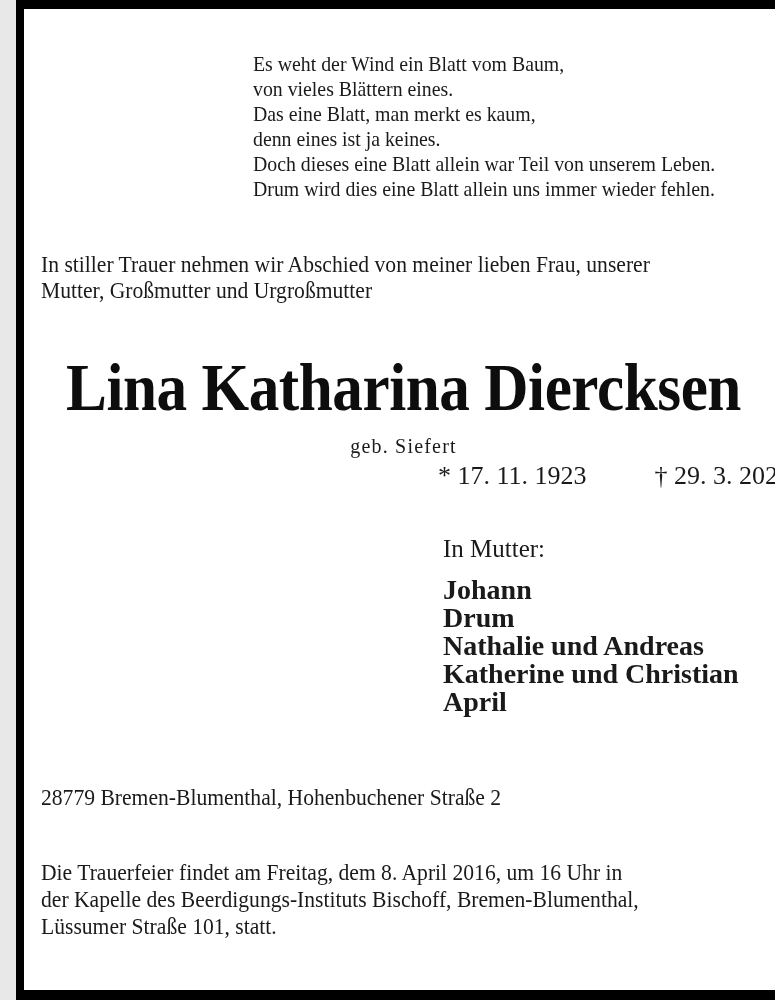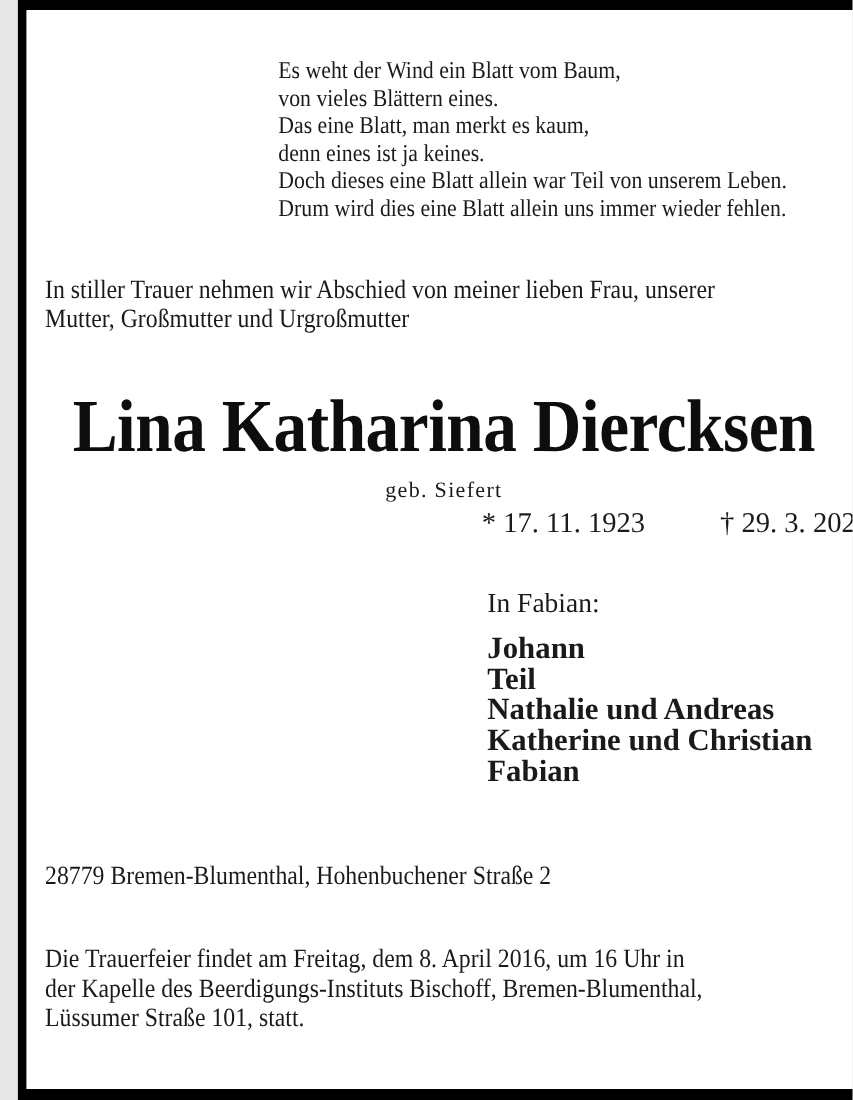--- a/index.html
+++ b/index.html
@@ -103,27 +103,27 @@
   <div class="block deceased-name cond-center">Lina Katharina Diercksen</div>
 
   <div class="block maiden">geb. Siefert</div>
 
   <div class="block dates">
     <span class="line">* 17. 11. 1923</span>
     <span class="line">† 29. 3. 2023</span>
   </div>
 
   <div class="block mourners">
-    <div class="line">In Fabian:</div>
+    <div class="line">In Mutter:</div>
     <div class="names">
       <div class="line">Johann</div>
-      <div class="line">Teil</div>
+      <div class="line">Drum</div>
       <div class="line">Nathalie und Andreas</div>
       <div class="line">Katherine und Christian</div>
-      <div class="line">Fabian</div>
+      <div class="line">April</div>
     </div>
   </div>
 
   <div class="block address cond-left">
     <div class="line">28779 Bremen-Blumenthal, Hohenbuchener Straße 2</div>
   </div>
 
   <div class="block funeral cond-left">
     <div class="line">Die Trauerfeier findet am Freitag, dem 8. April 2016, um 16 Uhr in</div>
     <div class="line">der Kapelle des Beerdigungs-Instituts Bischoff, Bremen-Blumenthal,</div>

